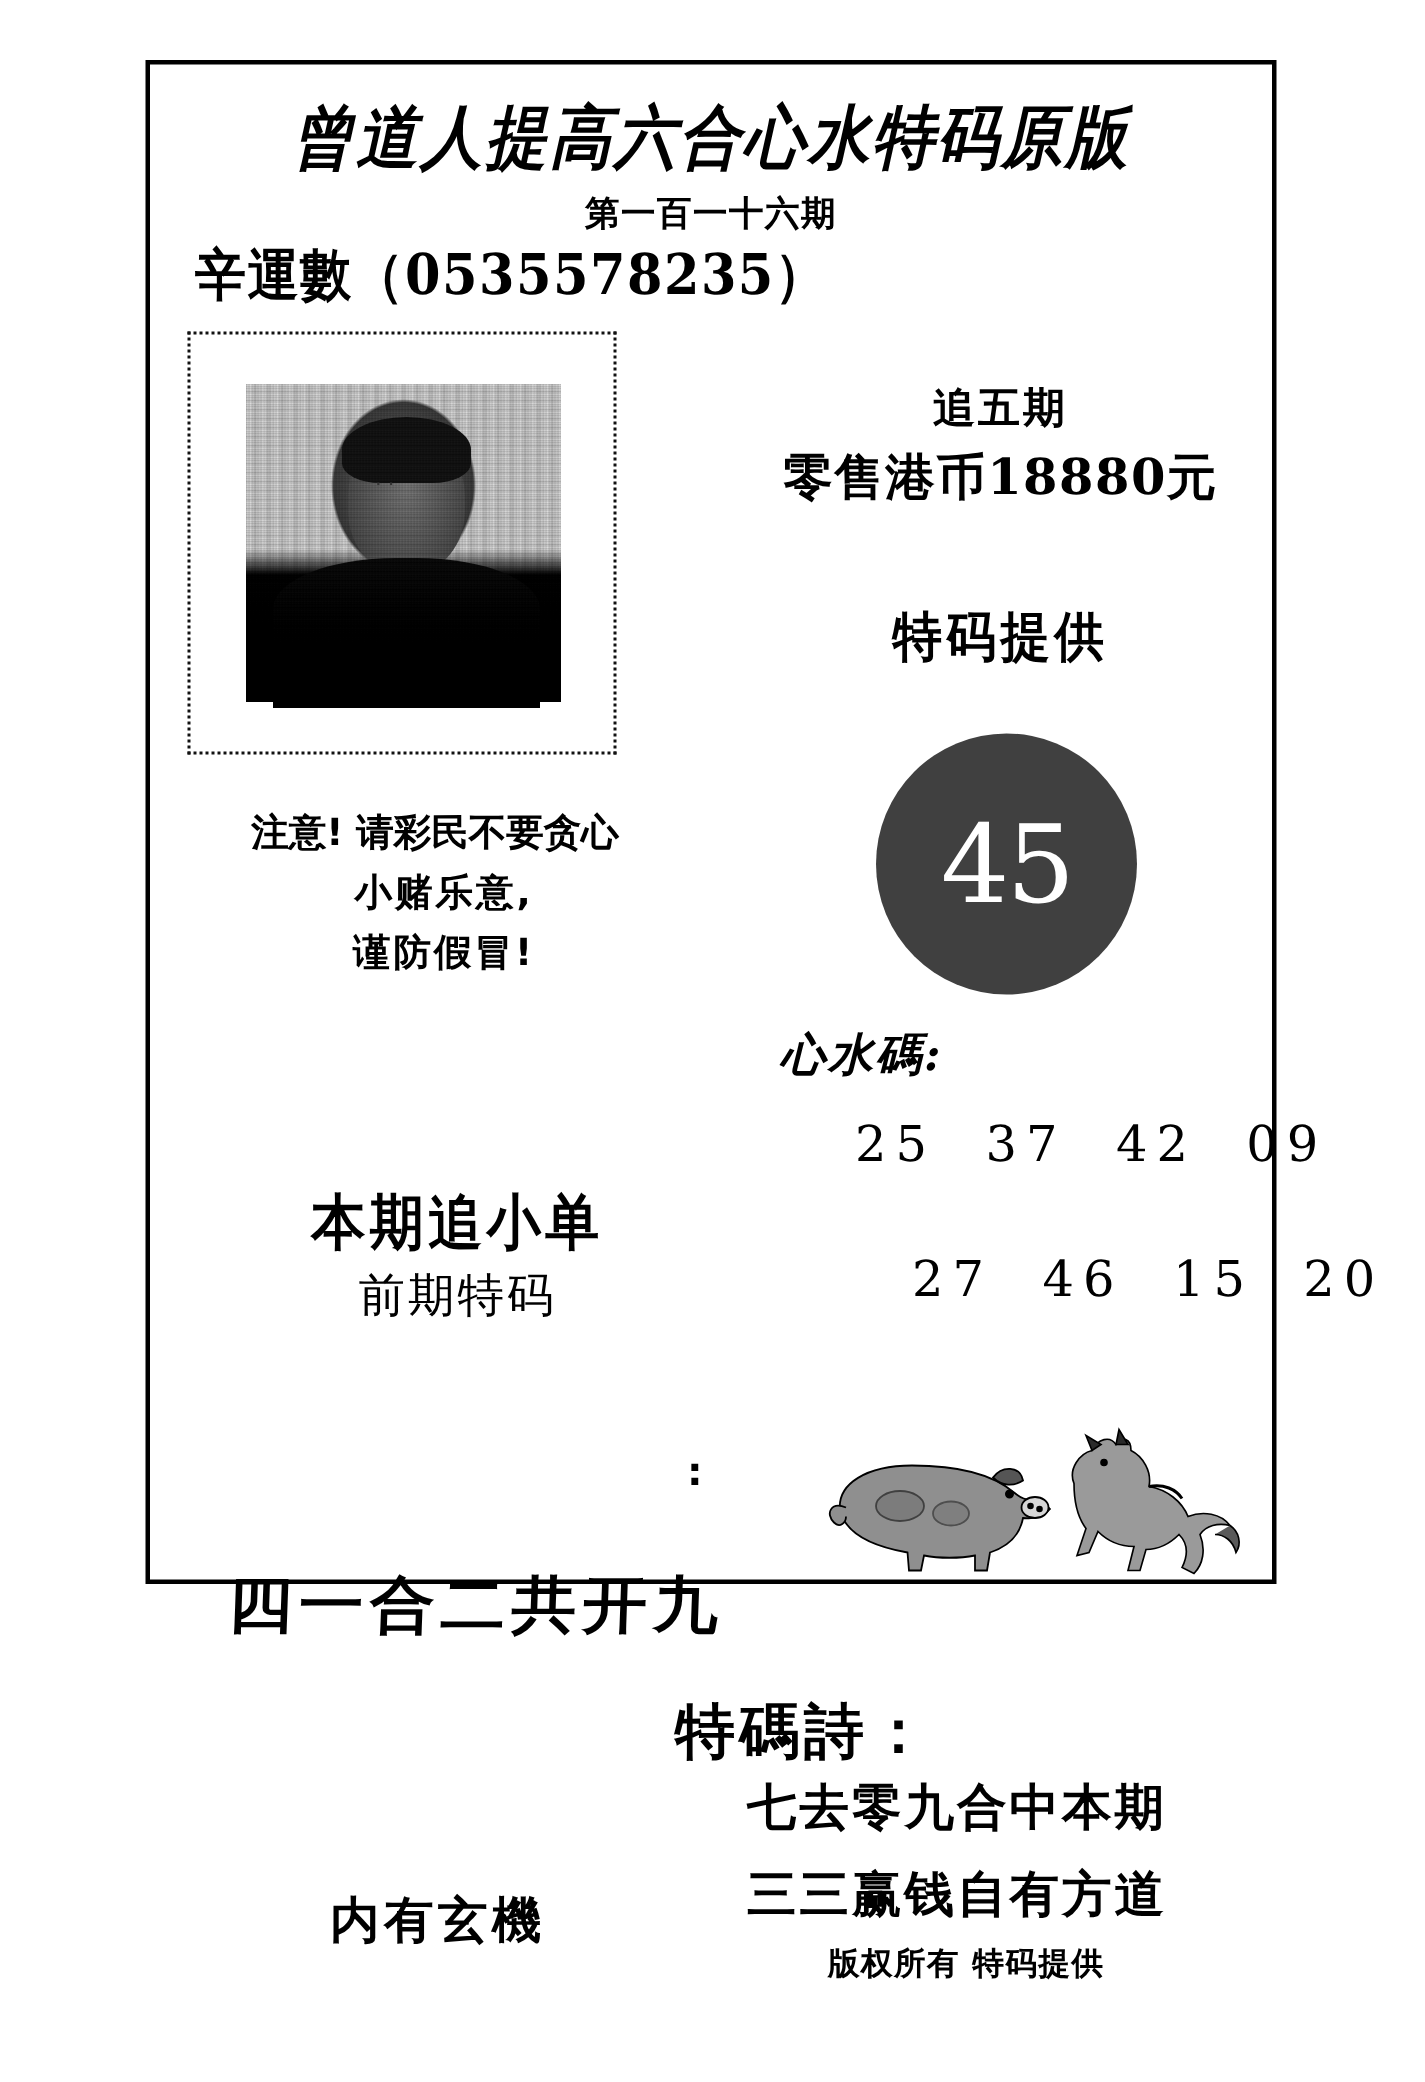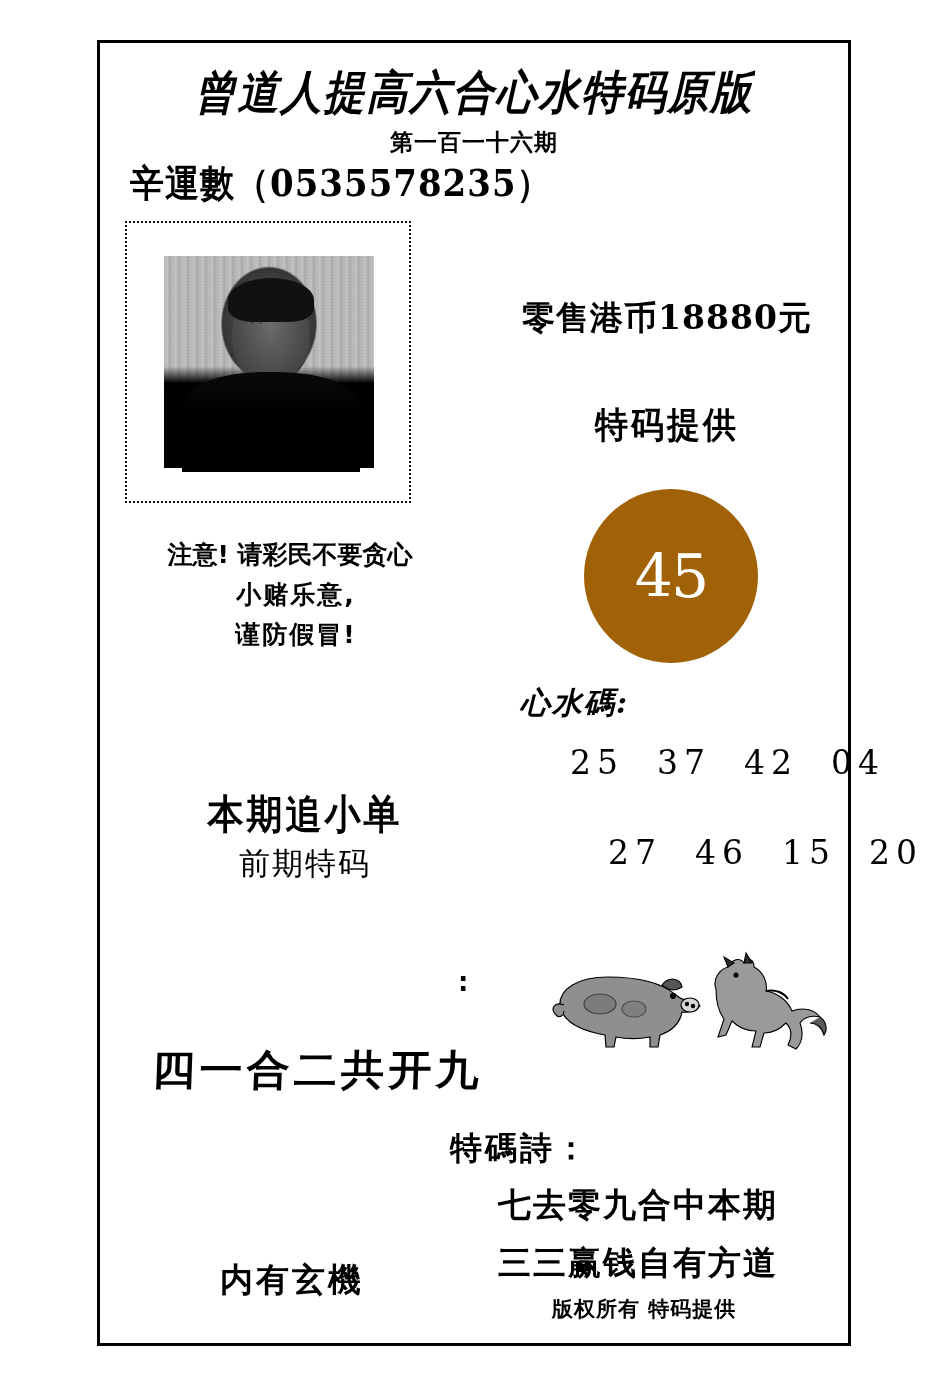--- a/index.html
+++ b/index.html
@@ -13,21 +13,21 @@
     font-family: "DejaVu Sans", sans-serif;
     color: #000;
     position: relative;
     overflow: hidden;
   }
   .page {
     position: absolute;
     left: 97px;
     top: 40px;
     width: 754px;
-    height: 1306px;
+    height: 1016px;
     border: 3px solid #000;
     box-sizing: border-box;
     background: #fff;
   }
 
   
   .title-main {
     position: absolute;
     left: 0;
     top: 22px;
@@ -181,27 +181,27 @@
   }
 
   
   .ball {
     position: absolute;
     left: 484px;
     top: 446px;
     width: 174px;
     height: 174px;
     border-radius: 50%;
-    background: #a16207;
+    background: #404040;
     color: #fff;
     display: flex;
     align-items: center;
     justify-content: center;
     font-family: "DejaVu Serif", serif;
-    font-size: 60px;
+    font-size: 72px;
     font-weight: normal;
     letter-spacing: -2px;
   }
 
   
   .xinshui-label {
     position: absolute;
     left: 420px;
     top: 640px;
     font-family: "DejaVu Serif", serif;
@@ -280,21 +280,21 @@
     height: 110px;
   }
 
   
   .poem-label {
     position: absolute;
     left: 350px;
     top: 1084px;
     font-family: "DejaVu Serif", serif;
     font-weight: bold;
-    font-size: 32px;
+    font-size: 40px;
     letter-spacing: 3px;
     text-align: center;
   }
   .poem-line {
     position: absolute;
     font-family: "DejaVu Serif", serif;
     font-weight: bold;
     font-size: 33px;
     letter-spacing: 2px;
   }
@@ -328,27 +328,28 @@
     </div>
   </div>
   <div class="photo-dots">··</div>
 
   <div class="notice">
     <div>注意! 请彩民不要贪心</div>
     <div>小赌乐意,</div>
     <div>谨防假冒!</div>
   </div>
 
+  <div class="chase-line">追五期</div>
   <div class="price-line">零售港币18880元</div>
   <div class="special-label">特码提供</div>
 
   <div class="ball">45</div>
 
   <div class="xinshui-label">心水碼:</div>
-  <div class="code-row r1">25  37  42  04</div>
+  <div class="code-row r1">25  37  42  09</div>
   <div class="code-row r2">27  46  15  20</div>
 
   <div class="chase-small">本期追小单</div>
   <div class="prev-code">前期特码</div>
   <div class="hand-riddle">四一合二共开九</div>
   <div class="inner-secret">内有玄機</div>
 
   <div class="colon-mark">:</div>
 
   <div class="animals">

